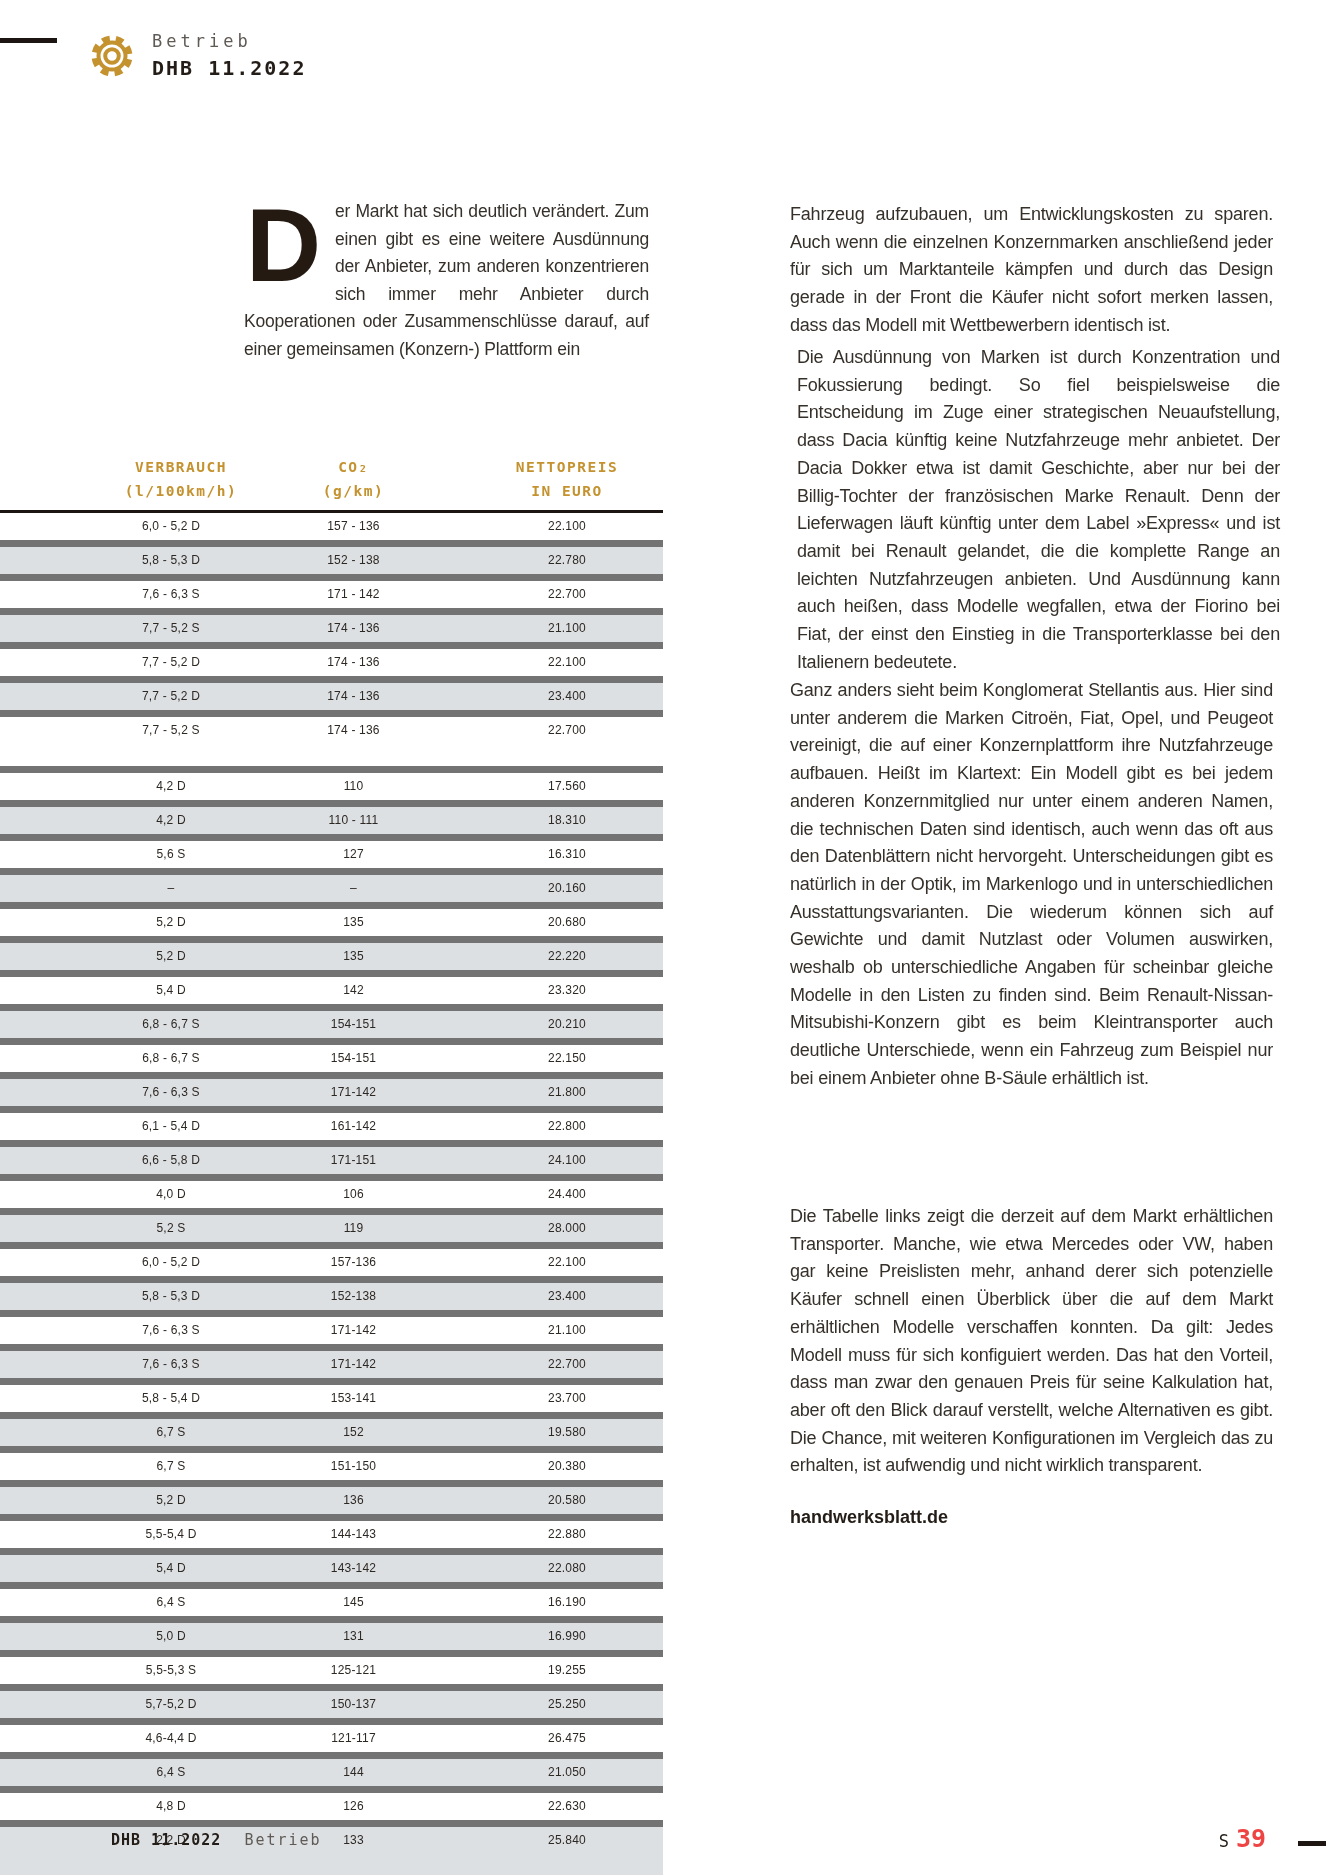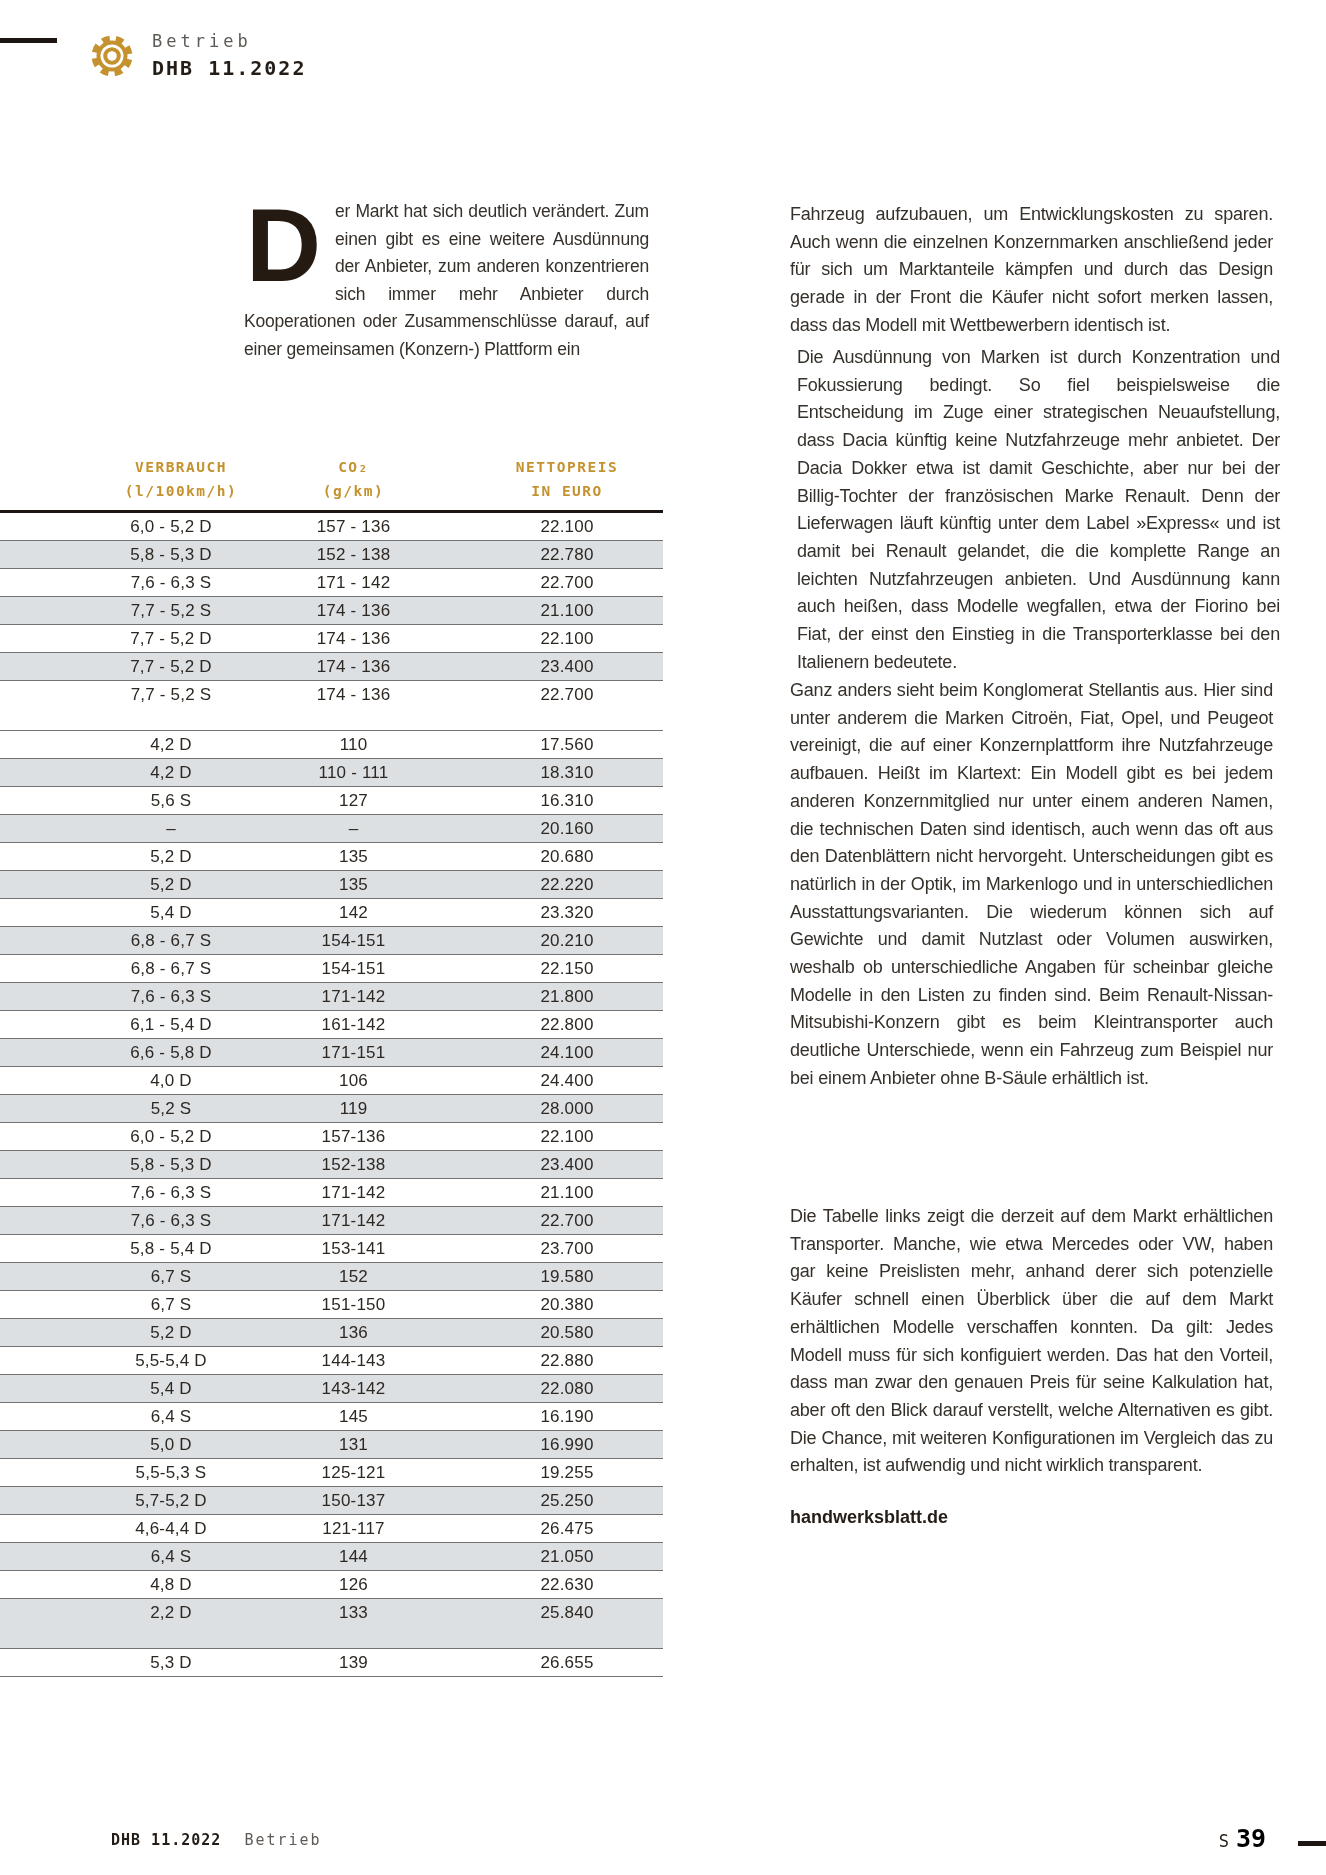--- a/index.html
+++ b/index.html
@@ -27,22 +27,22 @@
   .ftable{position:absolute;left:0;top:455px;width:663px;}
   .thead-row{display:grid;grid-template-columns:262px 197px 204px;
              font-family:"DejaVu Sans Mono","DejaVu Sans",monospace;
              font-weight:bold;color:#C4922F;font-size:14.5px;letter-spacing:1.5px;}
   .thead-row > div{text-align:center;line-height:24px;}
   .thead-row .c0{padding-left:100px;}
   .thead-row .c1{padding-right:14px;}
   .thead-row .c2{padding-left:12px;}
   .head-rule{height:3px;background:#1c1511;margin-top:7px;}
   .trow{display:grid;grid-template-columns:262px 197px 204px;height:27px;
-        align-items:center;border-bottom:1px solid #737373;
-        font-size:17px;color:#2e2823;letter-spacing:0.2px;line-height:27px;}
+        align-items:center;border-bottom:7px solid #737373;
+        font-size:12px;color:#2e2823;letter-spacing:0.2px;line-height:27px;}
   .trow > div{text-align:center;}
   .trow .c0{padding-left:80px;}
   .trow .c1{padding-right:14px;}
   .trow .c2{padding-left:12px;}
   .tgroup .trow:nth-child(even){background:#dce0e3;}
   .tgroup.tall-end .trow:last-child{height:49px;align-items:start;}
 
   
   .article-par{position:absolute;left:790px;width:483px;font-size:18px;
                line-height:27.7px;letter-spacing:-0.2px;text-align:justify;color:#36302a;}
@@ -50,21 +50,21 @@
   .article-link{display:block;font-weight:bold;color:#241d17;letter-spacing:0;
                 margin-top:1px;text-align:left;}
 
   
   .footer-left{position:absolute;left:111px;top:1831px;
                font-family:"DejaVu Sans Mono",monospace;font-size:15px;}
   .footer-left .f-issue{font-weight:bold;color:#241d17;letter-spacing:1px;}
   .footer-left .f-section{color:#5f5a55;letter-spacing:2px;margin-left:14px;}
   .footer-right{position:absolute;right:60px;top:1824px;display:flex;align-items:baseline;}
   .f-page-label{font-family:"DejaVu Sans Mono",monospace;font-size:17px;color:#241d17;margin-right:7px;}
-  .f-page-num{font-family:"DejaVu Sans Mono",monospace;font-size:25px;font-weight:bold;color:#000000;}
+  .f-page-num{font-family:"DejaVu Sans Mono",monospace;font-size:25px;font-weight:bold;color:#ef4444;}
   .bottom-rule{position:absolute;right:0;top:1841px;width:28px;height:5px;background:#1c1511;}
 </style>
 </head>
 <body>
 
 <div class="top-rule"></div>
 <div class="kicker">
   <svg class="gear" viewBox="0 0 48 48">
     <circle cx="24" cy="24" r="17" fill="none" stroke="#C4922F" stroke-width="7" stroke-dasharray="7.4 5.95" transform="rotate(11 24 24)"></circle>
     <circle cx="24" cy="24" r="13.5" fill="#ffffff" stroke="#C4922F" stroke-width="4"></circle>

